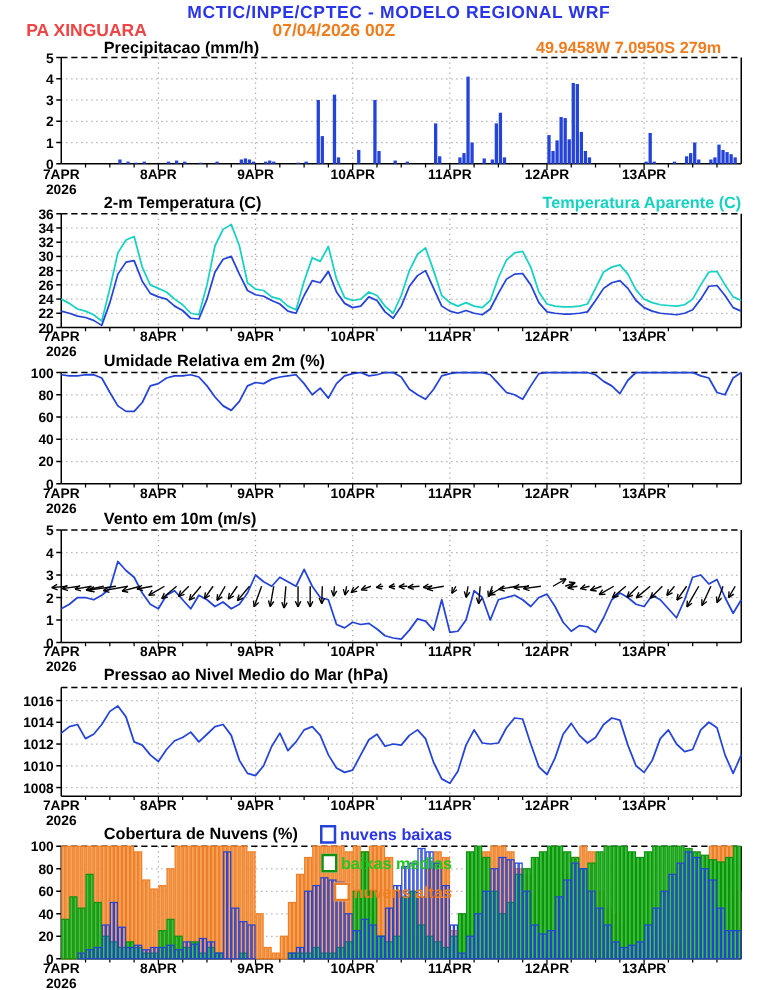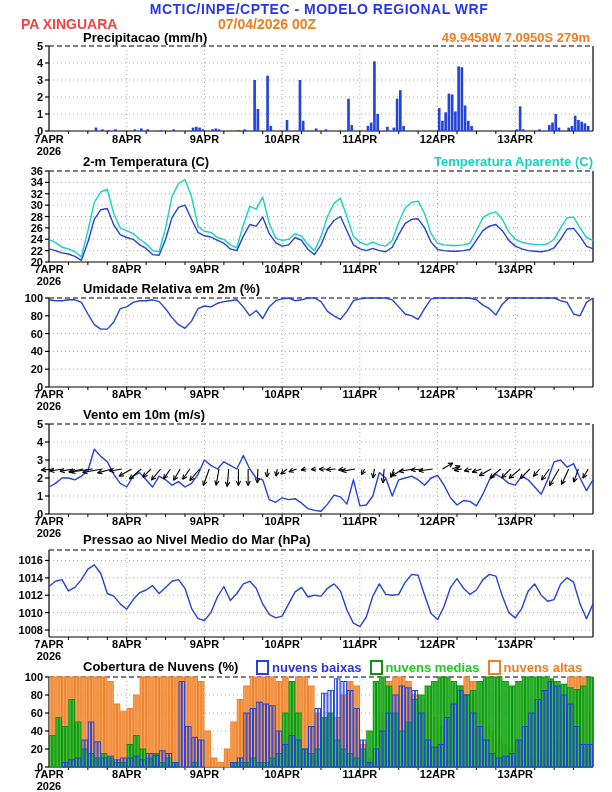--- a/index.html
+++ b/index.html
@@ -2,25 +2,25 @@
 <html><head>
 <meta charset="utf-8">
 <style>
   html,body{margin:0;padding:0;background:#ffffff;}
   #app{position:relative;width:612px;height:792px;background:#fff;overflow:hidden;
        font-family:"Liberation Sans","DejaVu Sans",sans-serif;font-weight:bold;}
   .t{position:absolute;white-space:pre;line-height:1;padding-left:13px;}
   #hdr1{top:2px;left:0;width:612px;text-align:center;font-size:14px;color:#2a35e8;letter-spacing:0.5px;}
   #station{top:17px;left:8px;font-size:14px;color:#ef4444;}
   #rundate{top:17px;left:205px;font-size:14px;color:#ef7d1f;}
-  #coords{top:31px;right:22px;font-size:13px;color:#ef7d1f;}
+  #coords{top:31px;right:35px;font-size:13px;color:#ef7d1f;}
   .ptitle{font-size:13px;color:#000;left:70px;text-align:right;}
   #t1{top:31px;} #t2{top:155px;} #t3{top:282px;} #t4{top:408px;} #t5{top:533px;} #t6{top:660px;left:70px;}
   #leg2{top:155px;right:19px;font-size:13px;color:#16d2c2;}
-  #leg6{top:660px;left:243px;font-size:13px;display:flex;gap:8px;align-items:flex-start;}
+  #leg6{top:660px;left:243px;font-size:13px;display:flex;gap:8px;align-items:flex-end;flex-direction:column;}
   .lgi{display:flex;align-items:center;gap:3px;}
   .box{display:inline-block;width:9px;height:11px;border:2px solid;background:#fff;}
   #svg{position:absolute;top:0;left:0;}
 </style>
 </head>
 <body>
 
 <div id="app">
   <svg id="svg" width="612" height="792">
       <line x1="49" y1="114" x2="593" y2="114" stroke="#a8a8a8" stroke-width="1" stroke-dasharray="1 3"></line>
@@ -1127,20 +1127,20 @@
   <div class="t ptitle" id="t6">Cobertura de Nuvens (%)</div>
   <div class="t ptitle" id="t5">Pressao ao Nivel Medio do Mar (hPa)</div>
 
   <div class="t" id="leg6">
     <span class="lgi">
       <span class="box" style="border-color:#2443d8"></span>
       <span style="color:#2a35e8">nuvens baixas</span>
     </span>
     <span class="lgi">
       <span class="box" style="border-color:#119111"></span>
-      <span style="color:#22c822">nuvens medias</span>
+      <span style="color:#22c822">baixas medias</span>
     </span>
     <span class="lgi">
       <span class="box" style="border-color:#ee7f26"></span>
       <span style="color:#ef7d1f">nuvens altas</span>
     </span>
   </div>
 </div>
 
 </body></html>

